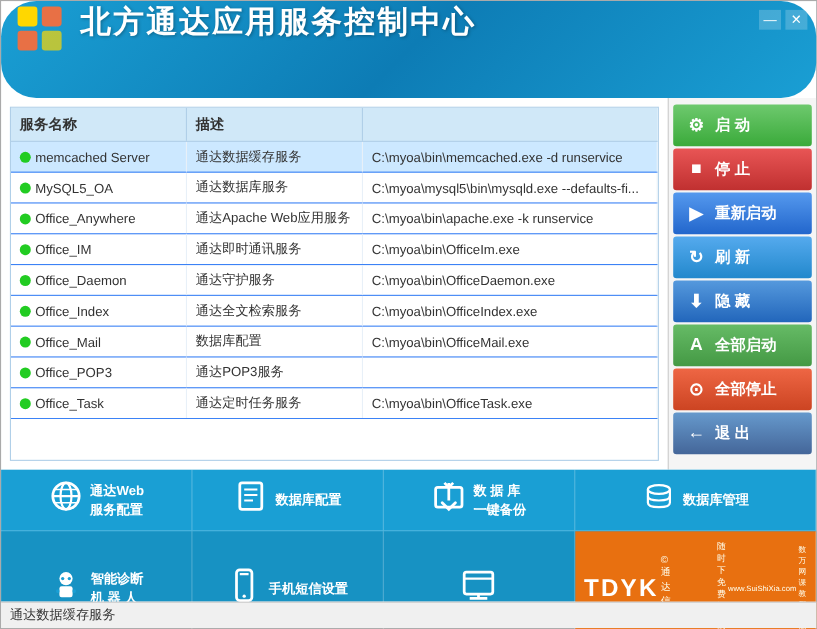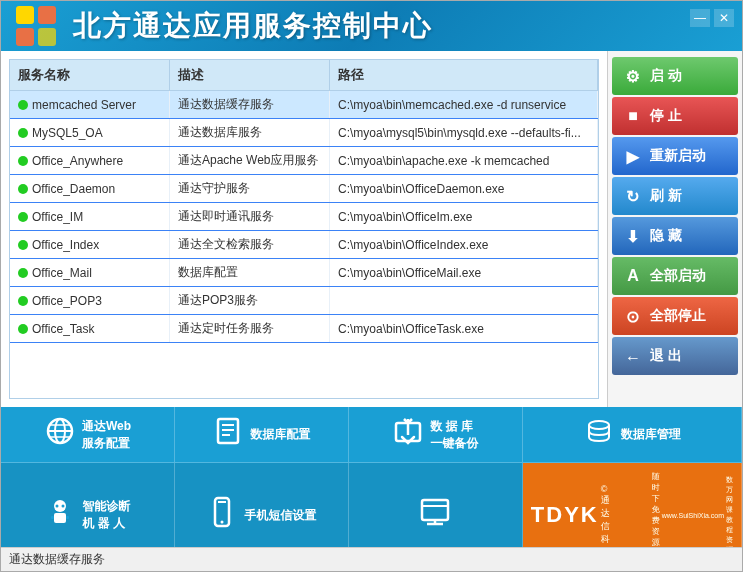--- a/index.html
+++ b/index.html
@@ -1,21 +1,21 @@
 <!DOCTYPE html>
 <html><head>
   <meta charset="utf-8">
   <style>
     * { margin: 0; padding: 0; box-sizing: border-box; }
     body { width: 743px; height: 572px; background: #f0f0f0; font-family: 'Microsoft YaHei', SimHei, sans-serif; overflow: hidden; }
 
     .window { width: 743px; height: 572px; background: #fff; border: 1px solid #aaa; display: flex; flex-direction: column; }
 
     
-    .title-bar { background: linear-gradient(135deg, #1a9fd4 0%, #0d7cb5 50%, #1a9fd4 100%); height: 50px; display: flex; align-items: center; padding: 0 10px; position: relative; }
+    .title-bar { background: linear-gradient(135deg, #1a9fd4 0%, #0d7cb5 50%, #1a9fd4 100%); height: 88px; display: flex; padding: 0 10px; position: relative; border-radius: 32px; }
     .title-logo { width: 50px; height: 50px; margin-right: 12px; display: flex; align-items: center; justify-content: center; }
     .title-logo svg { width: 48px; height: 48px; }
     .title-text { color: #fff; font-size: 28px; font-weight: bold; letter-spacing: 2px; text-shadow: 1px 1px 3px rgba(0,0,0,0.3); }
     .window-controls { position: absolute; right: 8px; top: 8px; display: flex; gap: 4px; }
     .win-btn { width: 20px; height: 18px; background: rgba(255,255,255,0.2); border: none; cursor: pointer; color: #fff; font-size: 12px; display: flex; align-items: center; justify-content: center; }
 
     
     .table-area { flex: 1; display: flex; flex-direction: column; padding: 8px; }
     .service-table { background: #fff; border: 1px solid #b0cfe8; flex: 1; overflow: hidden; }
     .table-header { display: grid; grid-template-columns: 160px 160px 1fr; background: #d0e8f8; border-bottom: 1px solid #b0cfe8; }
@@ -37,21 +37,21 @@
     .btn-hide { background: linear-gradient(180deg, #5599dd, #2266bb); }
     .btn-startall { background: linear-gradient(180deg, #66bb66, #449944); }
     .btn-stopall { background: linear-gradient(180deg, #ee6644, #cc4422); }
     .btn-exit { background: linear-gradient(180deg, #6699cc, #446699); }
 
     
     .status-bar { background: #f0f0f0; border-top: 1px solid #ccc; height: 24px; padding: 0 8px; display: flex; align-items: center; font-size: 12px; color: #333; }
 
     
     .bottom-section { background: #1a9fd4; }
-    .tiles-grid { display: grid; grid-template-columns: 1fr 1fr 1fr 1fr; grid-template-rows: 1fr 1fr; height: 140px; }
+    .tiles-grid { display: grid; grid-template-columns: 1fr 1fr 1fr 1fr; grid-template-rows: 1fr 1fr; height: 120px; }
     .tile-cell { display: flex; align-items: center; justify-content: center; gap: 6px; cursor: pointer; border-right: 1px solid rgba(255,255,255,0.25); border-bottom: 1px solid rgba(255,255,255,0.25); padding: 8px; }
     .tile-cell .t-icon { font-size: 28px; color: #fff; }
     .tile-cell .t-text { color: #fff; font-size: 12px; font-weight: bold; line-height: 1.4; }
     .brand-tile { background: #ff7700; flex-direction: column; gap: 2px; }
 
     .main-area { display: flex; flex: 1; overflow: hidden; }
   </style>
 </head>
 <body>
 
@@ -73,21 +73,20 @@
     </div>
   </div>
 
   <div class="main-area">
 
     <div class="table-area">
       <div class="service-table">
         <div class="table-header">
           <div>服务名称</div>
           <div>描述</div>
-          <div>路径</div>
         </div>
         <div class="table-body" id="tableBody">
         <div class="table-row selected">
     <div class="table-cell">
       <span class="status-dot"></span>
       <span>memcached Server</span>
     </div>
     <div class="table-cell">通达数据缓存服务</div>
     <div class="table-cell">C:\myoa\bin\memcached.exe -d runservice</div>
   </div>
@@ -98,37 +97,37 @@
     </div>
     <div class="table-cell">通达数据库服务</div>
     <div class="table-cell">C:\myoa\mysql5\bin\mysqld.exe --defaults-fi...</div>
   </div>
             <div class="table-row">
     <div class="table-cell">
       <span class="status-dot"></span>
       <span>Office_Anywhere</span>
     </div>
     <div class="table-cell">通达Apache Web应用服务</div>
-    <div class="table-cell">C:\myoa\bin\apache.exe -k memcached</div>
+    <div class="table-cell">C:\myoa\bin\apache.exe -k runservice</div>
+  </div>
+            <div class="table-row">
+    <div class="table-cell">
+      <span class="status-dot"></span>
+      <span>Office_IM</span>
+    </div>
+    <div class="table-cell">通达即时通讯服务</div>
+    <div class="table-cell">C:\myoa\bin\OfficeIm.exe</div>
   </div>
             <div class="table-row">
     <div class="table-cell">
       <span class="status-dot"></span>
       <span>Office_Daemon</span>
     </div>
     <div class="table-cell">通达守护服务</div>
     <div class="table-cell">C:\myoa\bin\OfficeDaemon.exe</div>
-  </div>
-            <div class="table-row">
-    <div class="table-cell">
-      <span class="status-dot"></span>
-      <span>Office_IM</span>
-    </div>
-    <div class="table-cell">通达即时通讯服务</div>
-    <div class="table-cell">C:\myoa\bin\OfficeIm.exe</div>
   </div>
             <div class="table-row">
     <div class="table-cell">
       <span class="status-dot"></span>
       <span>Office_Index</span>
     </div>
     <div class="table-cell">通达全文检索服务</div>
     <div class="table-cell">C:\myoa\bin\OfficeIndex.exe</div>
   </div>
             <div class="table-row">

